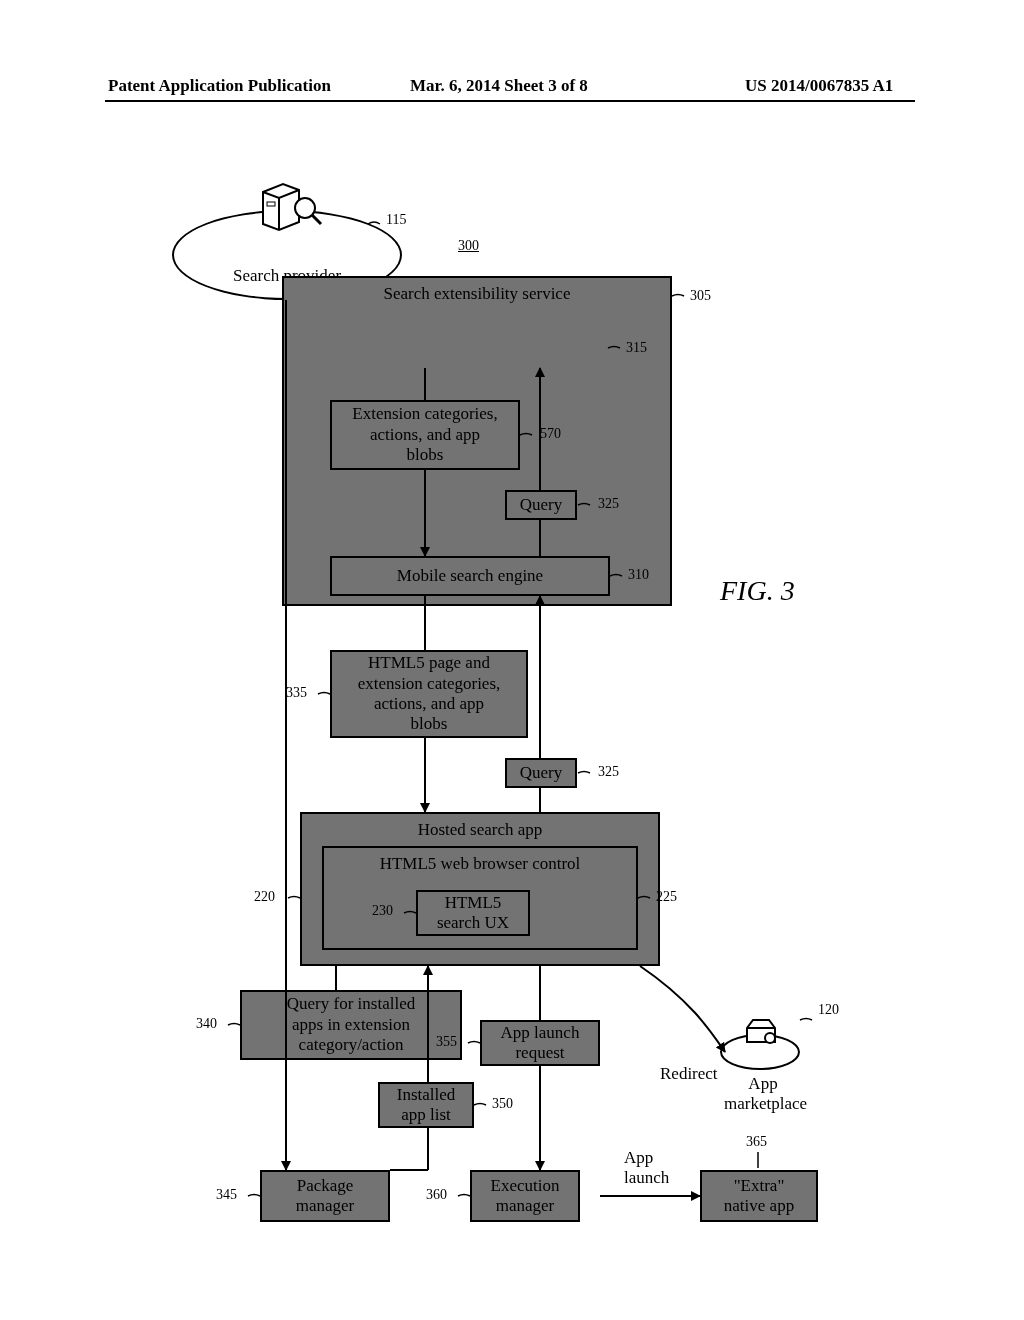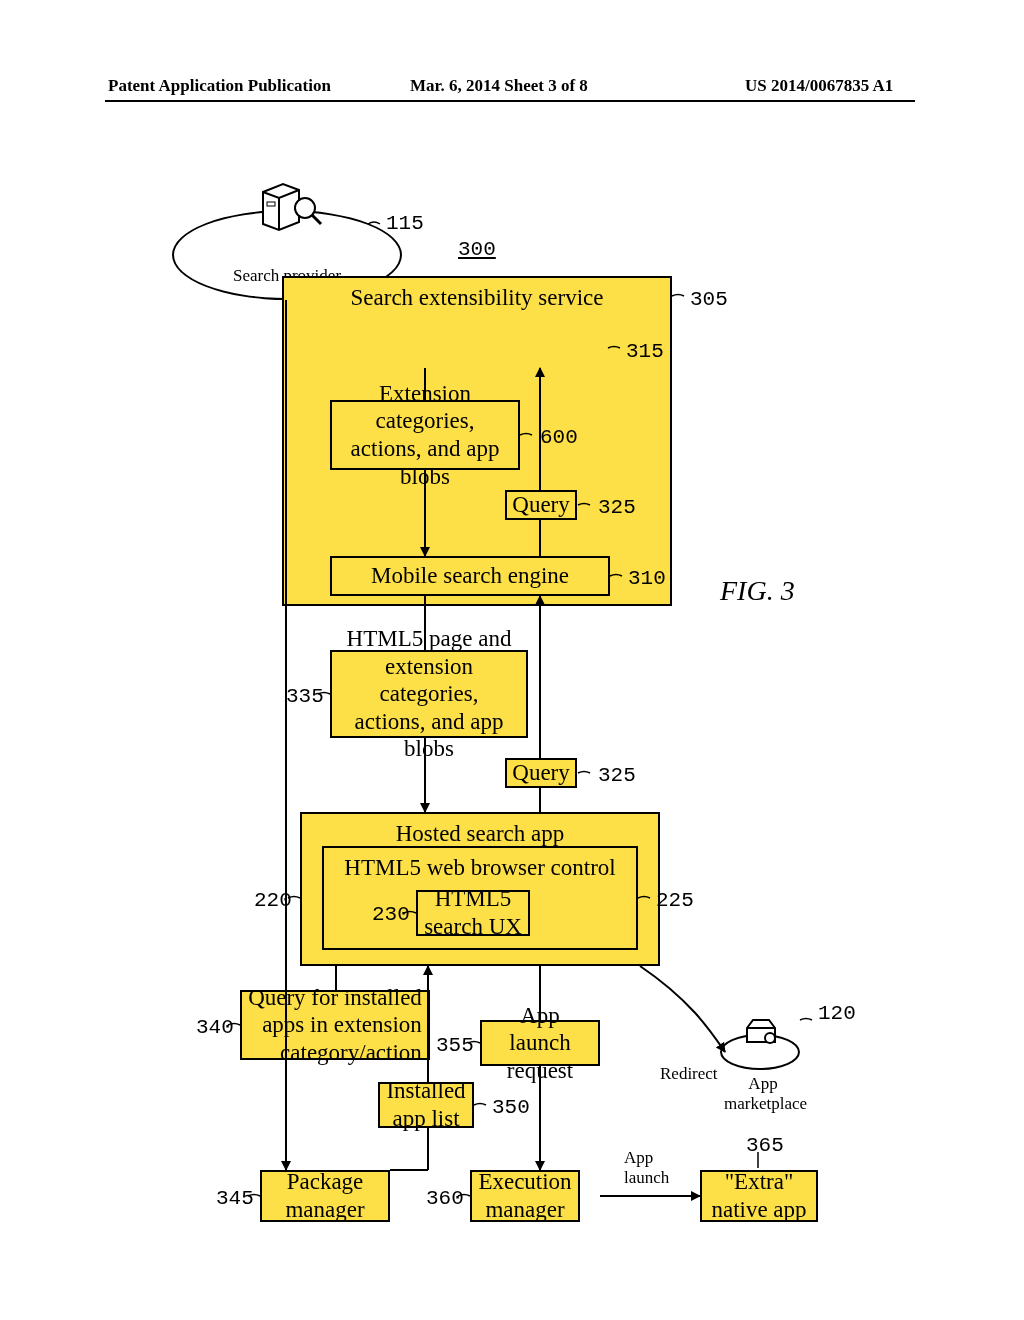--- a/index.html
+++ b/index.html
@@ -31,23 +31,23 @@
   }
   .fig-label {
     position: absolute;
     font-style: italic;
     font-family: "Times New Roman", serif;
     font-size: 28px;
   }
   .box {
     position: absolute;
     border: 2px solid #000;
-    background: #fde047;
+    background: #737373;
     text-align: center;
-    font-size: 23px;
+    font-size: 17px;
     line-height: 1.2;
     display: flex;
     flex-direction: column;
     justify-content: center;
     align-items: center;
     box-sizing: border-box;
     padding: 4px 6px;
   }
   .box.title-top {
     justify-content: flex-start;
@@ -66,22 +66,22 @@
     font-size: 17px;
     padding-bottom: 12px;
     box-sizing: border-box;
   }
   .ellipse.small {
     padding-bottom: 0;
     justify-content: center;
   }
   .num {
     position: absolute;
-    font-size: 21px;
-    font-family: Liberation Mono, monospace;
+    font-size: 14px;
+    font-family: Liberation Serif, serif;
   }
   .text-label {
     position: absolute;
     font-size: 17px;
     font-family: "Times New Roman", serif;
     line-height: 1.2;
   }
   svg.wires {
     position: absolute;
     left: 0;
@@ -157,21 +157,21 @@
 
   <div class="box title-top" style="left:322px; top:846px; width:316px; height:104px;">
     <span style="position:absolute; top:6px; left:0; right:0;">HTML5 web browser control</span>
   </div>
 
   <div class="box" style="left:416px; top:890px; width:114px; height:46px; white-space:pre-line;">
     <span>HTML5
 search UX</span>
   </div>
 
-  <div class="box" style="left:240px; top:990px; width:190px; height:70px; white-space:pre-line;text-align:right;">
+  <div class="box" style="left:240px; top:990px; width:222px; height:70px; white-space:pre-line;">
     <span>Query for installed
 apps in extension
 category/action</span>
   </div>
 
   <div class="box" style="left:480px; top:1020px; width:120px; height:46px; white-space:pre-line;">
     <span>App launch
 request</span>
   </div>
 
@@ -282,21 +282,21 @@
 
     <path d="M 458 1196 q 6 -3 12 0" fill="none" stroke="#000" stroke-width="1.5"></path>
 
     <path d="M 758 1152 q 0 6 0 16" fill="none" stroke="#000" stroke-width="1.5"></path>
   </svg>
 
   <div class="num" style="left:386px; top:212px;">115</div>
   <div class="num underline" style="left:458px; top:238px;">300</div>
   <div class="num" style="left:690px; top:288px;">305</div>
   <div class="num" style="left:626px; top:340px;">315</div>
-  <div class="num" style="left:540px; top:426px;">600</div>
+  <div class="num" style="left:540px; top:426px;">570</div>
   <div class="num" style="left:598px; top:496px;">325</div>
   <div class="num" style="left:628px; top:567px;">310</div>
   <div class="num" style="left:286px; top:685px;">335</div>
   <div class="num" style="left:598px; top:764px;">325</div>
   <div class="num" style="left:254px; top:889px;">220</div>
   <div class="num" style="left:656px; top:889px;">225</div>
   <div class="num" style="left:372px; top:903px;">230</div>
   <div class="num" style="left:196px; top:1016px;">340</div>
   <div class="num" style="left:436px; top:1034px;">355</div>
   <div class="num" style="left:818px; top:1002px;">120</div>

